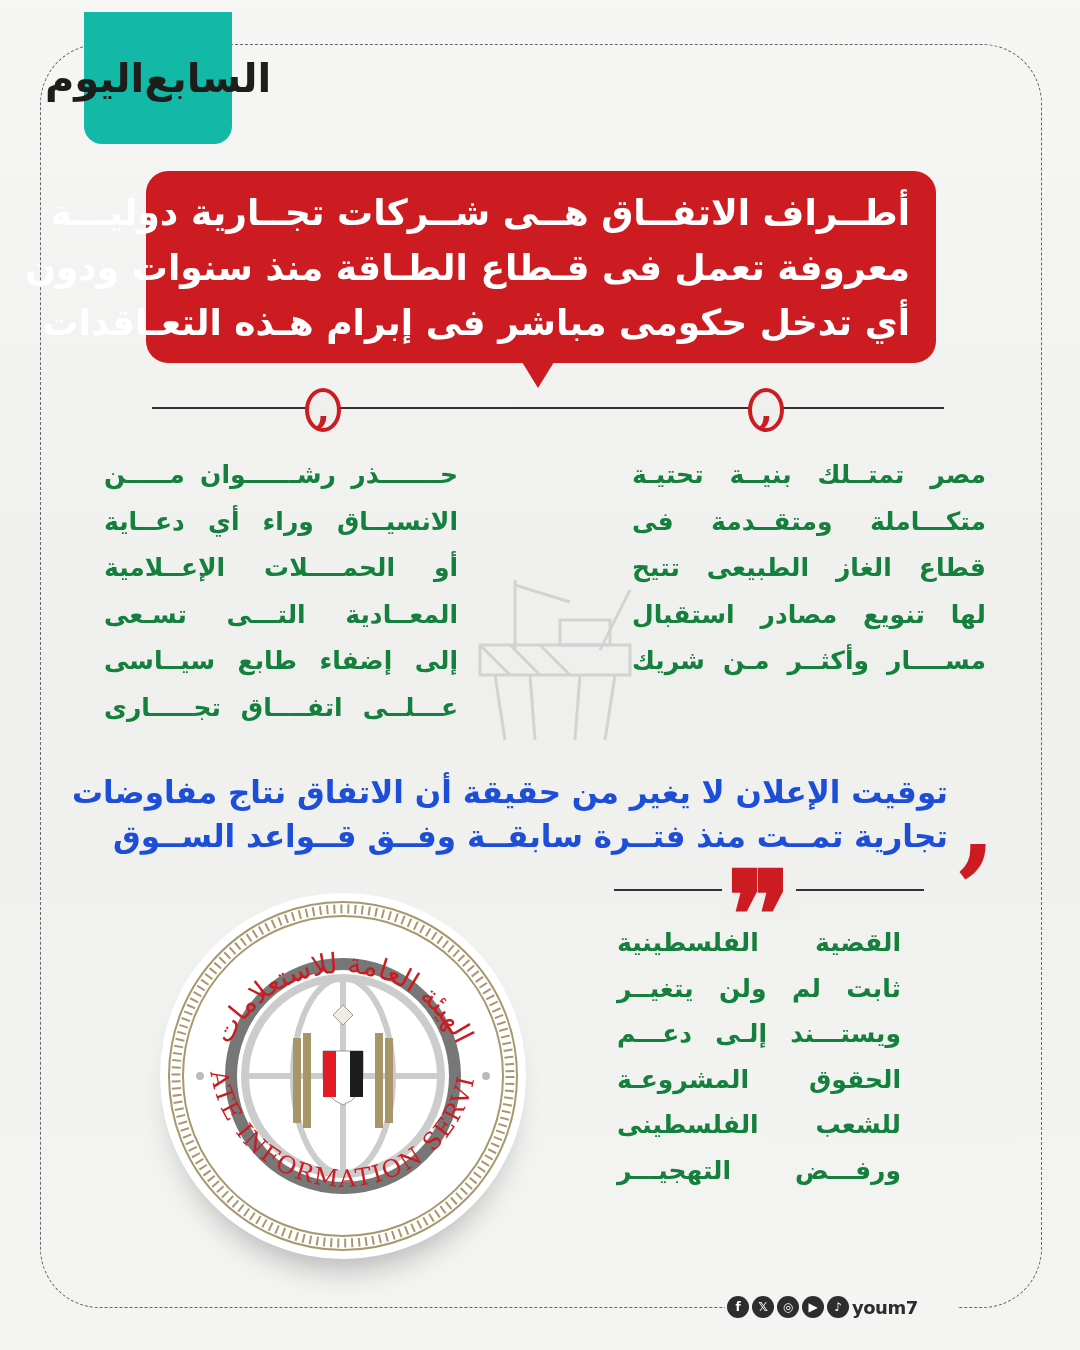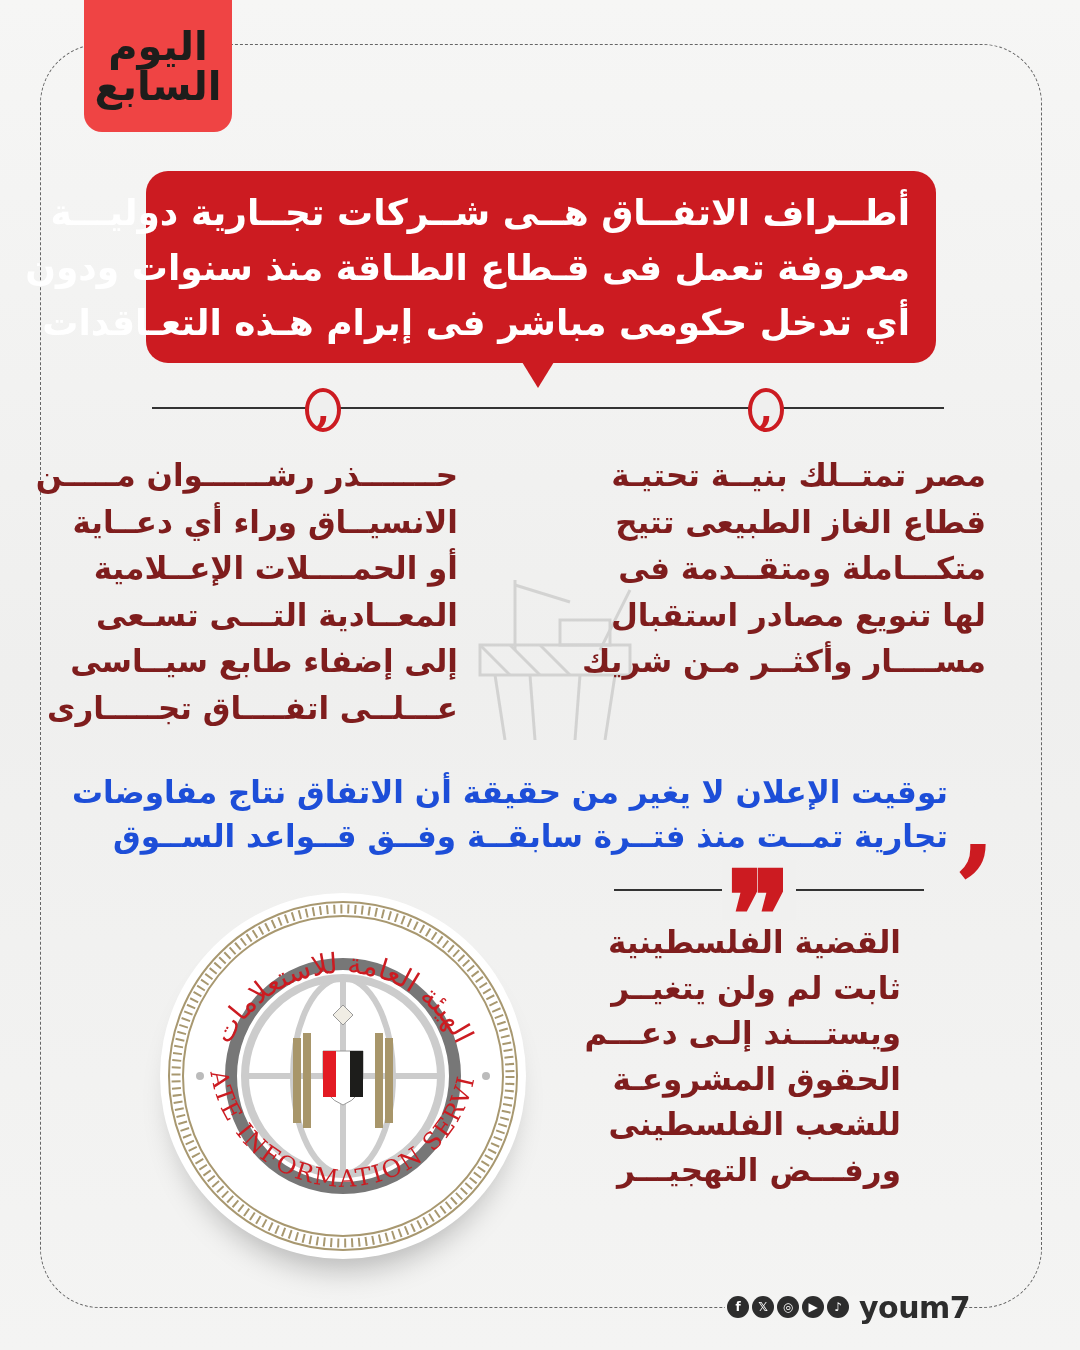--- a/index.html
+++ b/index.html
@@ -12,23 +12,23 @@
     }
     .frame {
       position: absolute; left: 40px; top: 44px; width: 1002px; height: 1264px;
       border: 1.5px dashed #666; border-radius: 60px;
     }
     .frame-gap-bottom {
       position: absolute; left: 725px; top: 1296px; width: 232px; height: 24px;
       background: #f4f4f3;
     }
     .logo-box {
-      position: absolute; left: 84px; top: 0; width: 148px; height: 132px;
-      background: #ef4444; border-radius: 0 0 18px 18px;
-      display: flex; flex-direction: column; align-items: center; justify-content: center;
+      position: absolute; left: 84px; top: 12px; width: 148px; height: 132px;
+      background: #14b8a6; border-radius: 0 0 18px 18px;
+      display: flex; flex-direction: row; align-items: center; justify-content: center;
       font-family: "DejaVu Sans", sans-serif; font-weight: bold; line-height: 1;
     }
     .logo-line { font-size: 40px; letter-spacing: -1px; direction: rtl; }
     .logo-black { color: #1d1d1b; }
 
     .bubble {
       position: absolute; left: 146px; top: 171px; width: 790px; height: 192px;
       background: #cc1b21; border-radius: 22px;
       display: flex; flex-direction: column; justify-content: center; align-items: flex-start;
       padding: 0 26px;
@@ -50,21 +50,21 @@
       position: absolute; width: 36px; height: 44px; border: 4px solid #cc1b21;
       border-radius: 50%; background: #efefee;
       display: flex; align-items: center; justify-content: center;
       color: #cc1b21; font-size: 42px; font-weight: bold; line-height: 1;
       font-family: "DejaVu Serif", serif;
     }
     .ring-quote span { margin-top: -2px; }
 
     .col {
       position: absolute; direction: rtl;
-      color: #7f1d1d; font-weight: bold; font-size: 31px; line-height: 46.5px;
+      color: #15803d; font-weight: bold; font-size: 25px; line-height: 46.5px;
       font-family: "DejaVu Sans", sans-serif;
     }
     .col .ln { display: block; text-align: justify; text-align-last: justify; white-space: nowrap; }
 
     .rig {
       position: absolute; left: 470px; top: 540px; width: 170px; height: 200px;
       opacity: 0.18;
     }
 
     .red-comma {
@@ -93,22 +93,22 @@
     .footer {
       position: absolute; left: 727px; top: 1290px; height: 34px;
       display: flex; align-items: center; gap: 3px;
     }
     .soc {
       width: 22px; height: 22px; border-radius: 50%; background: #2d2d2d; color: #fff;
       display: flex; align-items: center; justify-content: center;
       font-size: 12px; font-weight: bold; font-family: "DejaVu Sans", sans-serif;
     }
     .brand {
-      font-family: "DejaVu Sans", sans-serif; font-weight: bold; font-size: 30px;
-      color: #2d2d2d; margin-left: 7px; letter-spacing: -0.5px;
+      font-family: "DejaVu Sans", sans-serif; font-weight: bold; font-size: 18px;
+      color: #2d2d2d; margin-left: 0; letter-spacing: -0.5px;
     }
   </style>
 </head>
 <body>
 
 <div class="frame"></div>
 <div class="frame-gap-bottom"></div>
 
 <div class="logo-box">
   <div class="logo-line logo-black">
@@ -146,22 +146,22 @@
     <rect x="90" y="80" width="50" height="25"></rect>
     <line x1="25" y1="135" x2="35" y2="200"></line>
     <line x1="145" y1="135" x2="135" y2="200"></line>
     <line x1="60" y1="135" x2="65" y2="200"></line>
     <line x1="110" y1="135" x2="105" y2="200"></line>
   </g>
 </svg>
 
 <div class="col" style="left:632px; top:452px; width:354px;">
   <span class="ln">مصر تمتــلك بنيــة تحتيـة</span>
+  <span class="ln">متكـــاملة ومتقــدمة فى</span>
   <span class="ln">قطاع الغاز الطبيعى تتيح</span>
-  <span class="ln">متكـــاملة ومتقــدمة فى</span>
   <span class="ln">لها تنويع مصادر استقبال</span>
   <span class="ln">مســــار وأكثــر مـن شريك</span>
 </div>
 
 <div class="col" style="left:104px; top:452px; width:354px;">
   <span class="ln">حـــــــذر رشــــــوان مـــــن</span>
   <span class="ln">الانسيــاق وراء أي دعــاية</span>
   <span class="ln">أو الحمــــلات الإعــلامية</span>
   <span class="ln">المعــادية التـــى تسـعى</span>
   <span class="ln">إلى إضفاء طابع سيــاسى</span>

